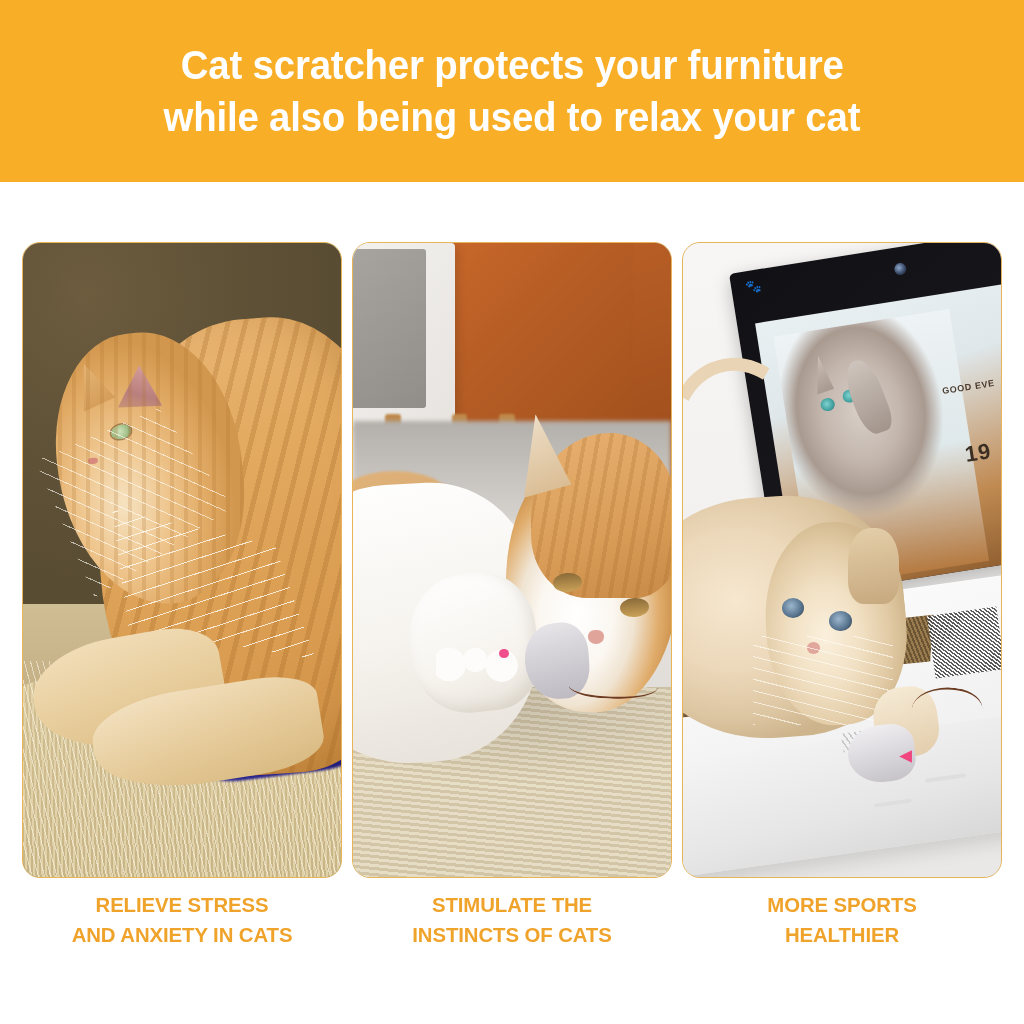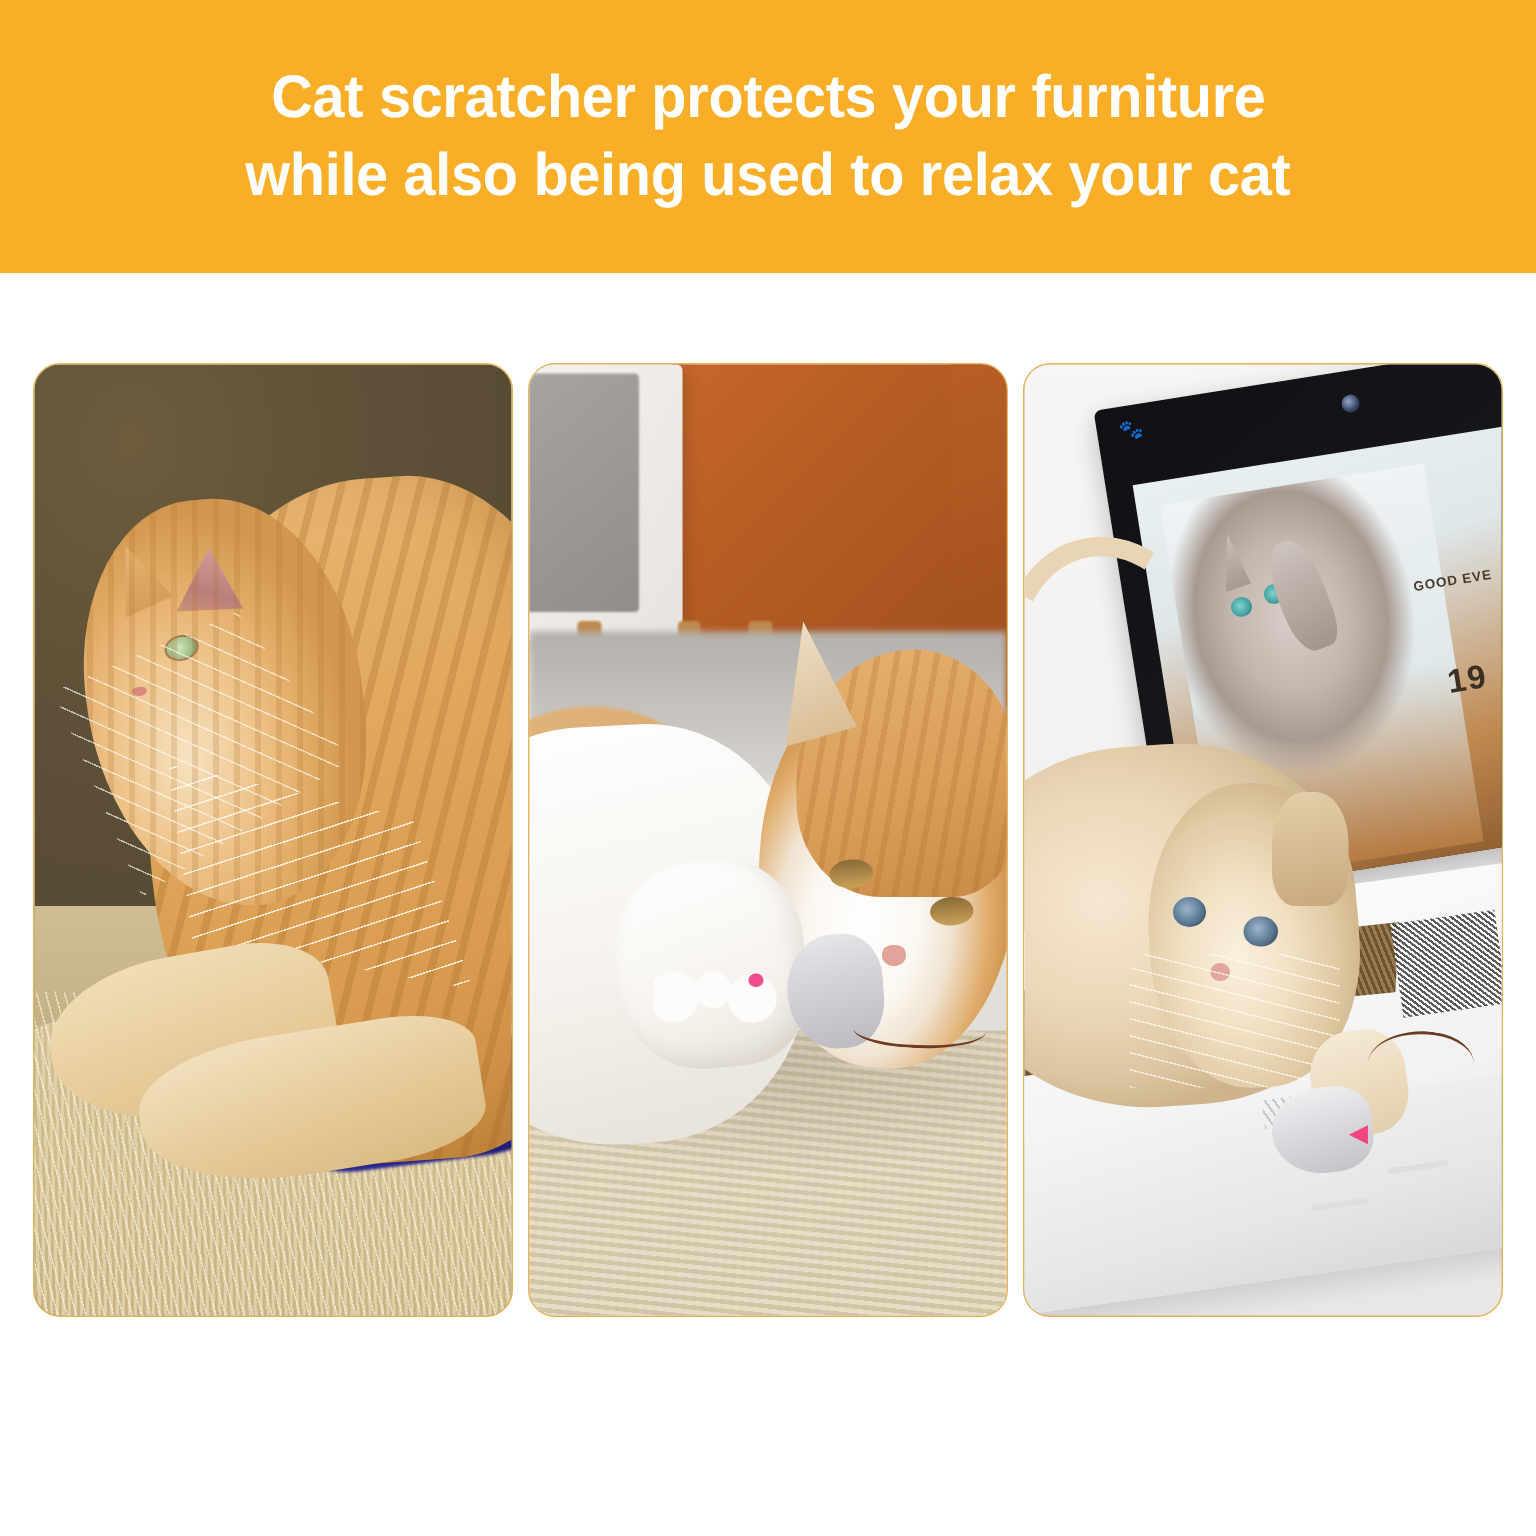--- a/index.html
+++ b/index.html
@@ -595,14 +595,28 @@
         <div class="p3-kitten-whisk"></div>
         <div class="p3-kitten-paw"></div>
         <div class="p3-mouse"></div>
         <div class="p3-mouse-nose"></div>
         <div class="p3-mouse-tail"></div>
       </div>
     </div>
 
   </div>
 
+  <div class="captions">
+    <div class="caption">
+      <div>RELIEVE STRESS</div>
+      <div>AND ANXIETY IN CATS</div>
+    </div>
+    <div class="caption">
+      <div>STIMULATE THE</div>
+      <div>INSTINCTS OF CATS</div>
+    </div>
+    <div class="caption">
+      <div>MORE SPORTS</div>
+      <div>HEALTHIER</div>
+    </div>
+  </div>
 
 </div>
 
 </body></html>

